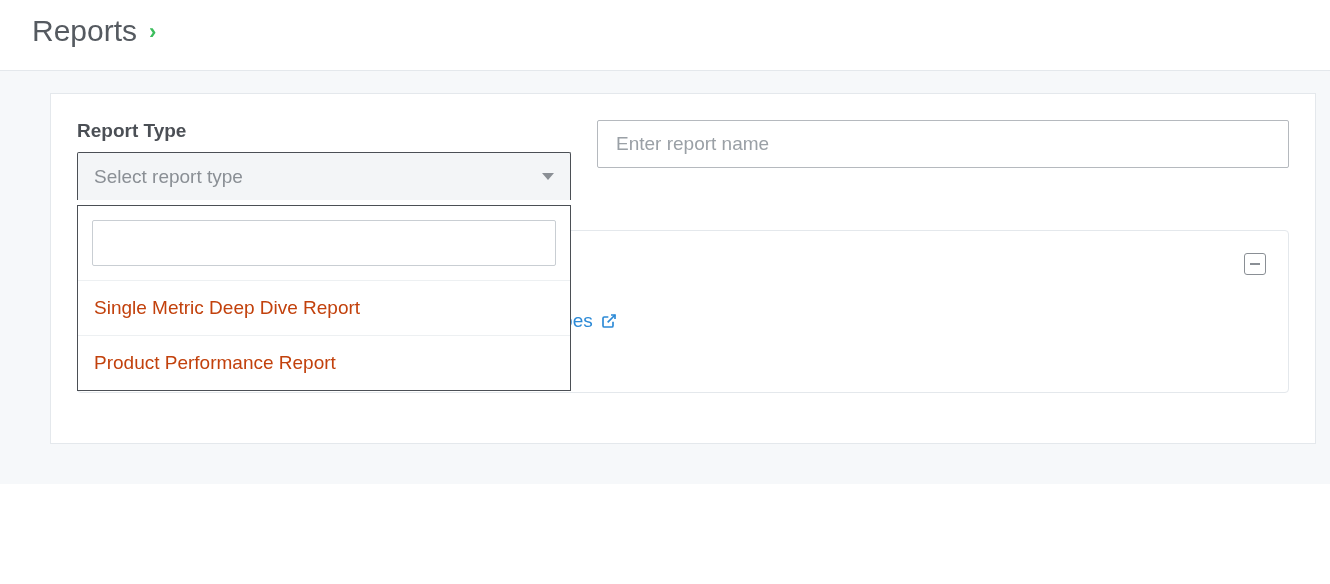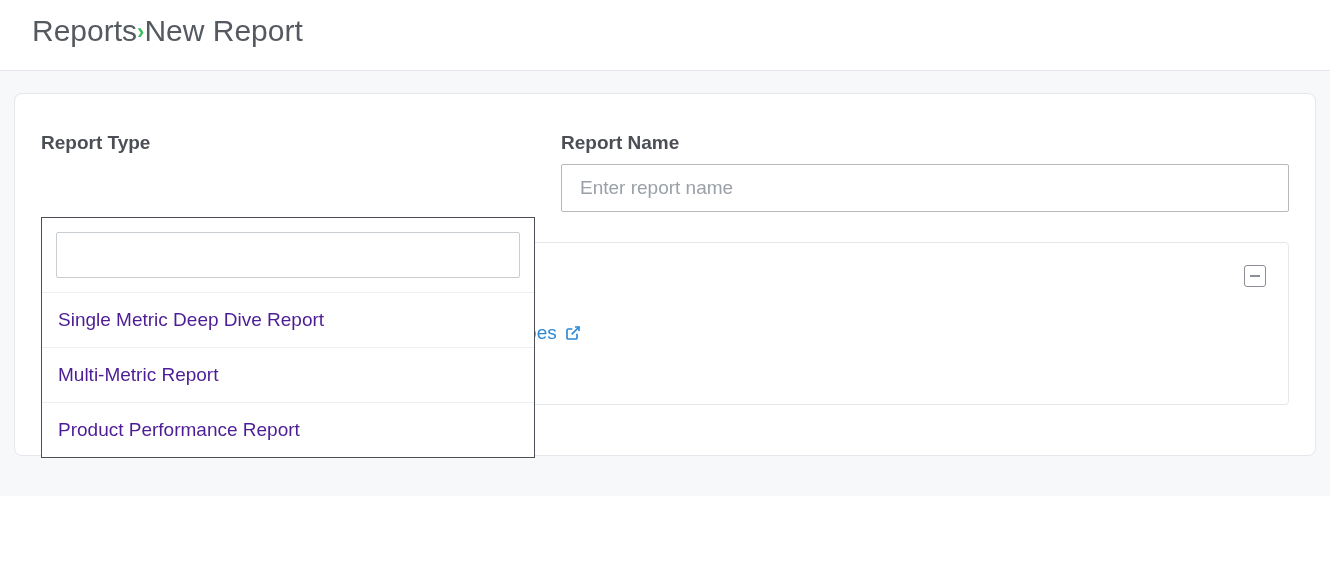--- a/index.html
+++ b/index.html
@@ -13,20 +13,21 @@
       color: #4a4a4a;
       width: 1330px;
     }
     .header {
       padding: 14px 32px 22px 32px;
       background: #ffffff;
     }
     .breadcrumb {
       display: flex;
       align-items: center;
+      gap: 12px;
       font-size: 30px;
       font-weight: 400;
       color: #555a60;
     }
     .breadcrumb-link {
       color: #555a60;
     }
     .breadcrumb-sep {
       color: #3bbd5c;
       font-size: 22px;
@@ -38,23 +39,24 @@
       color: #555a60;
     }
     .content-wrap {
       background: #f6f8fa;
       border-top: 1px solid #e4e8ec;
       padding: 22px 14px 40px 14px;
     }
     .card {
       background: #ffffff;
       border: 1px solid #e4e8ec;
-      border-radius: 8px;
-      padding: 38px 26px 50px 26px;
-      position: relative;
+      border-radius: 0;
+      padding: 26px 26px 50px 26px;
+      position: relative;
+      margin-left: 36px;
     }
     .form-row {
       display: flex;
       gap: 26px;
       margin-bottom: 30px;
     }
     .form-group {
       display: flex;
       flex-direction: column;
       position: relative;
@@ -111,21 +113,21 @@
       border: 1px solid #c9ced3;
       border-radius: 2px;
       font-size: 18px;
       padding: 0 12px;
       outline: none;
       color: #4a4a4a;
     }
     .dropdown-item {
       padding: 16px 16px;
       font-size: 19px;
-      color: #4c1d95;
+      color: #c2410c;
       border-top: 1px solid #edf0f2;
       cursor: pointer;
     }
     .text-input {
       height: 48px;
       border: 1px solid #b5b9be;
       border-radius: 2px;
       font-size: 19px;
       padding: 0 18px;
       color: #4a4a4a;
@@ -181,43 +183,44 @@
       caret-color: #4a4a4a;
     }
   </style>
 </head>
 <body>
 
 <div class="header">
   <div class="breadcrumb">
     <span class="breadcrumb-link">Reports</span>
     <span class="breadcrumb-sep">›</span>
-    <span class="breadcrumb-current">New Report</span>
   </div>
 </div>
 
 <div class="content-wrap">
   <div class="card">
 
     <div class="form-row">
 
       <div class="form-group left">
         <label class="field-label">Report Type</label>
+        <div class="select-trigger">
+          <span>Select report type</span>
+          <span class="caret-down"></span>
+        </div>
         <div class="dropdown-panel">
           <div class="dropdown-search-wrap">
             <input class="dropdown-search" type="text" autofocus="" style="">
           </div>
           <div class="dropdown-item">Single Metric Deep Dive Report</div>
-          <div class="dropdown-item">Multi-Metric Report</div>
           <div class="dropdown-item">Product Performance Report</div>
         </div>
       </div>
 
       <div class="form-group right">
-        <label class="field-label">Report Name</label>
         <input class="text-input" type="text" placeholder="Enter report name" style="">
       </div>
 
     </div>
 
     <div class="panel">
       <div class="collapse-btn">
         <span class="minus"></span>
       </div>
       <div class="info-text">

